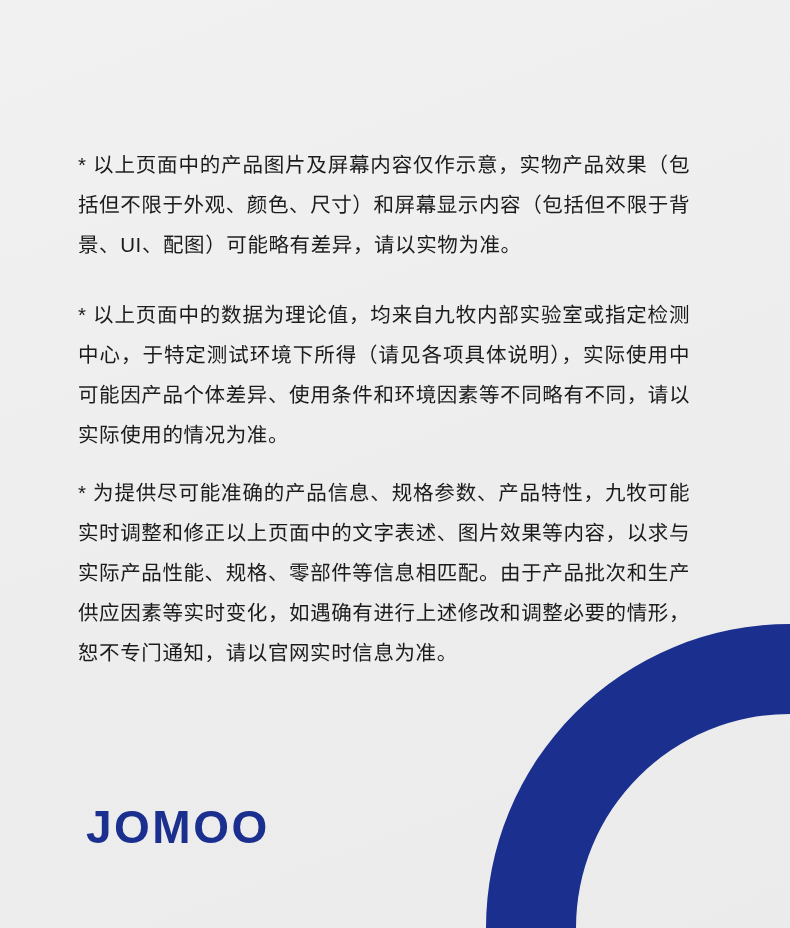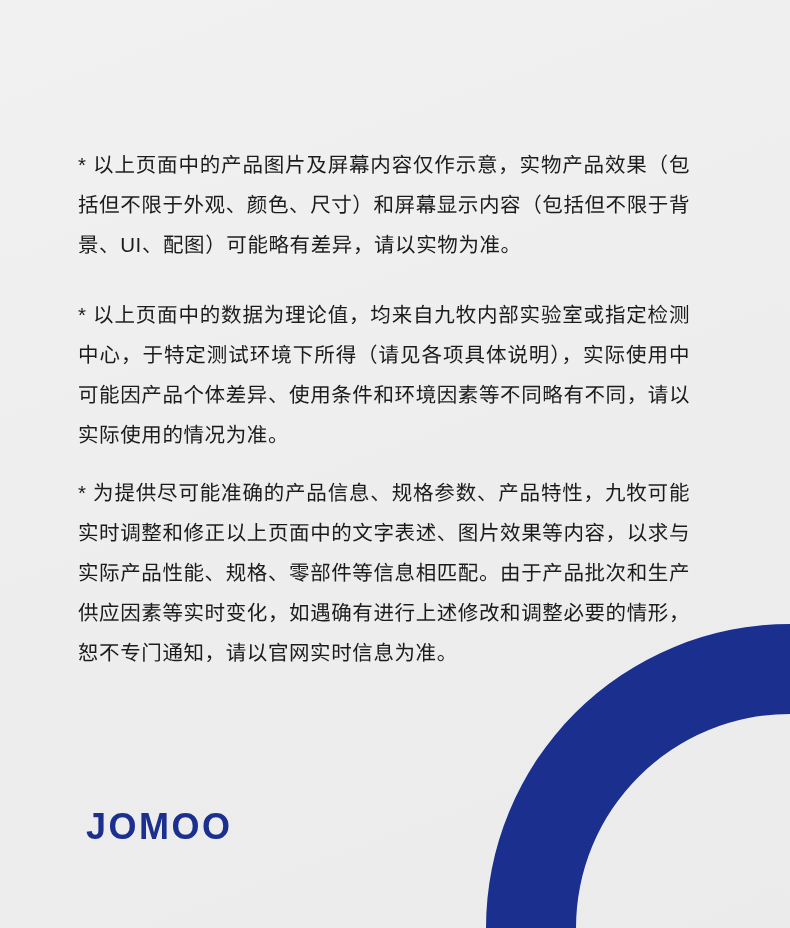--- a/index.html
+++ b/index.html
@@ -45,21 +45,21 @@
   }
   #para-1 { top: 124px; }
   #para-2 { top: 274px; }
   #para-3 { top: 452px; }
 
   .logo {
     position: absolute;
     left: 86px;
     top: 800px;
     color: #1b2f8f;
-    font-size: 36px;
+    font-size: 46px;
     line-height: 54px;
     font-weight: 700;
     letter-spacing: 2.5px;
     font-family: "Liberation Sans", "DejaVu Sans", sans-serif;
   }
 </style>
 </head>
 <body>
 
 <div id="page">

